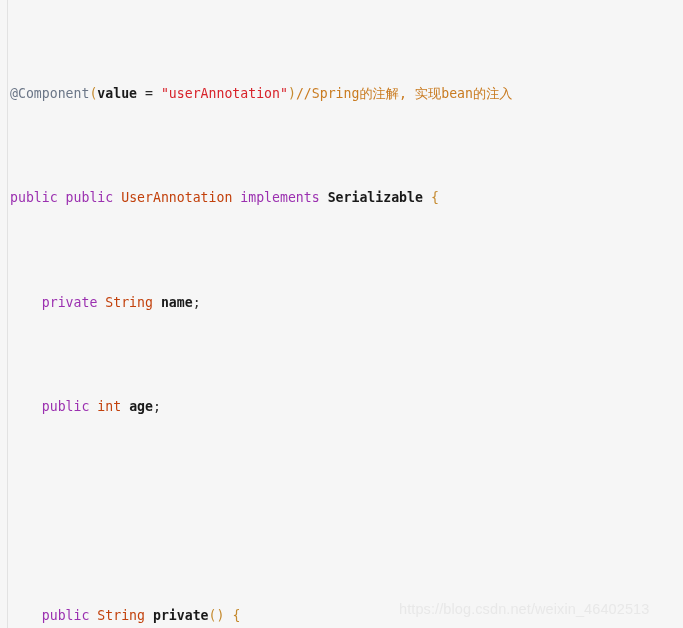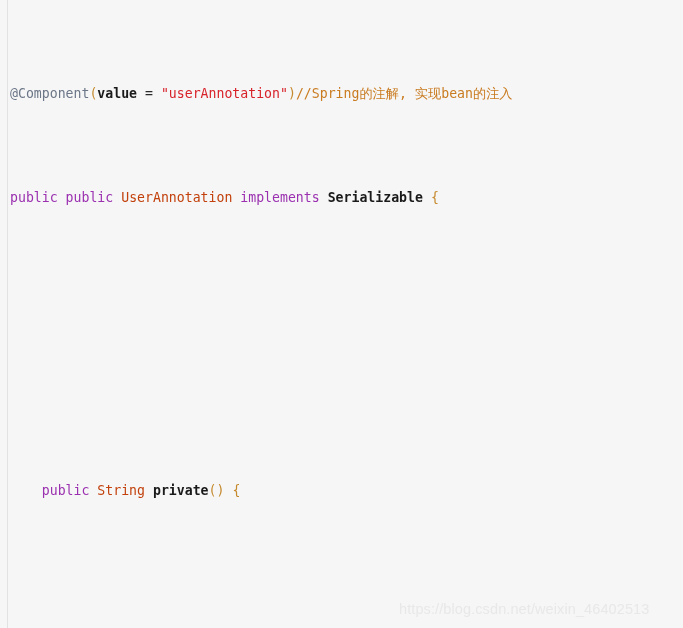--- a/index.html
+++ b/index.html
@@ -80,22 +80,24 @@
 
   <div id="code">
 
     
     <span class="ln"><span class="anno">@Component</span><span class="br1">(</span><span class="ident">value</span><span class="op"> = </span><span class="str">"userAnnotation"</span><span class="br1">)</span><span class="cmt">//Spring的注解, 实现bean的注入</span></span>
 
     
     <span class="ln"><span class="kw">public</span><span class="plain"> </span><span class="kw">public</span><span class="plain"> </span><span class="type">UserAnnotation</span><span class="plain"> </span><span class="kw">implements</span><span class="plain"> </span><span class="ident">Serializable</span><span class="plain"> </span><span class="br1">{</span></span>
 
     
+    <span class="ln"><span class="plain">    </span><span class="kw">private</span><span class="plain"> </span><span class="type">String</span><span class="plain"> </span><span class="ident">name</span><span class="punct">;</span></span>
 
     
+    <span class="ln"><span class="plain">    </span><span class="kw">public</span><span class="plain"> </span><span class="type">int</span><span class="plain"> </span><span class="ident">age</span><span class="punct">;</span></span>
 
     
     <span class="ln"> </span>
 
     
     <span class="ln"><span class="plain">    </span><span class="kw">public</span><span class="plain"> </span><span class="type">String</span><span class="plain"> </span><span class="ident">private</span><span class="br1">()</span><span class="plain"> </span><span class="br1">{</span></span>
 
     
     
 

